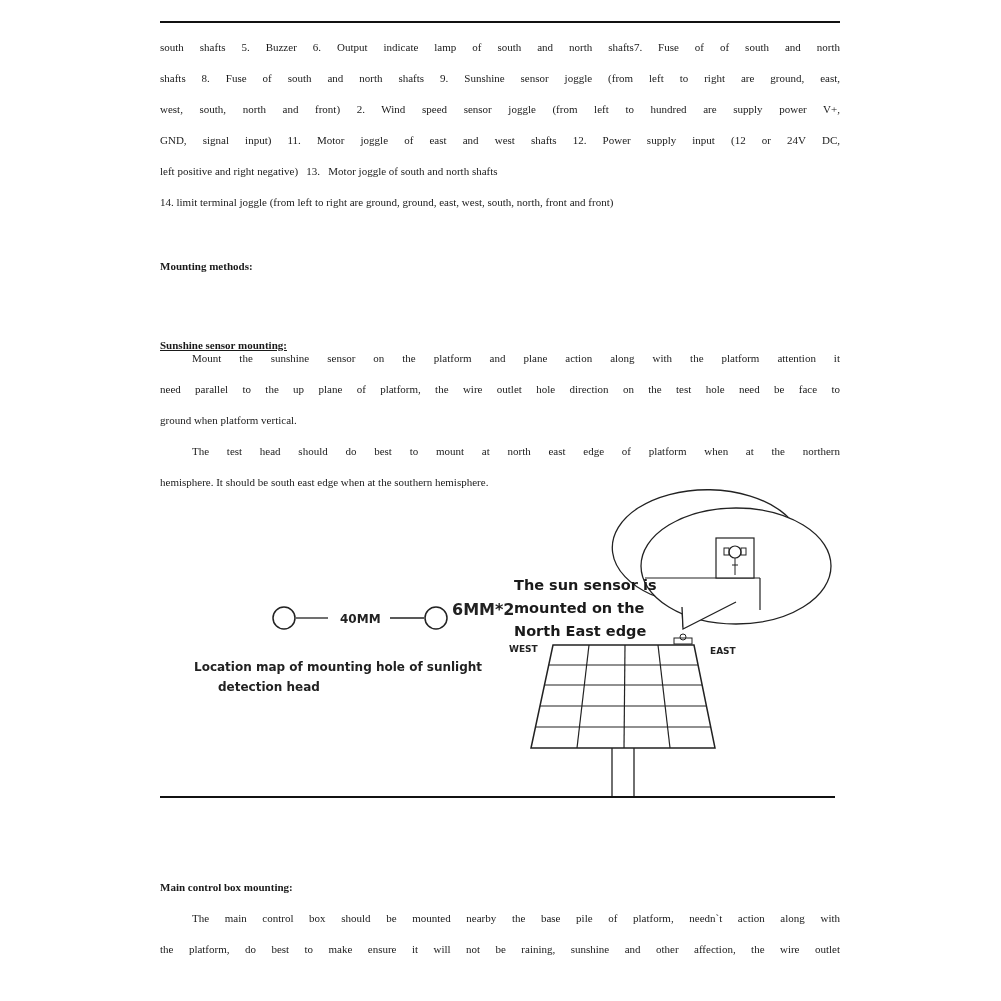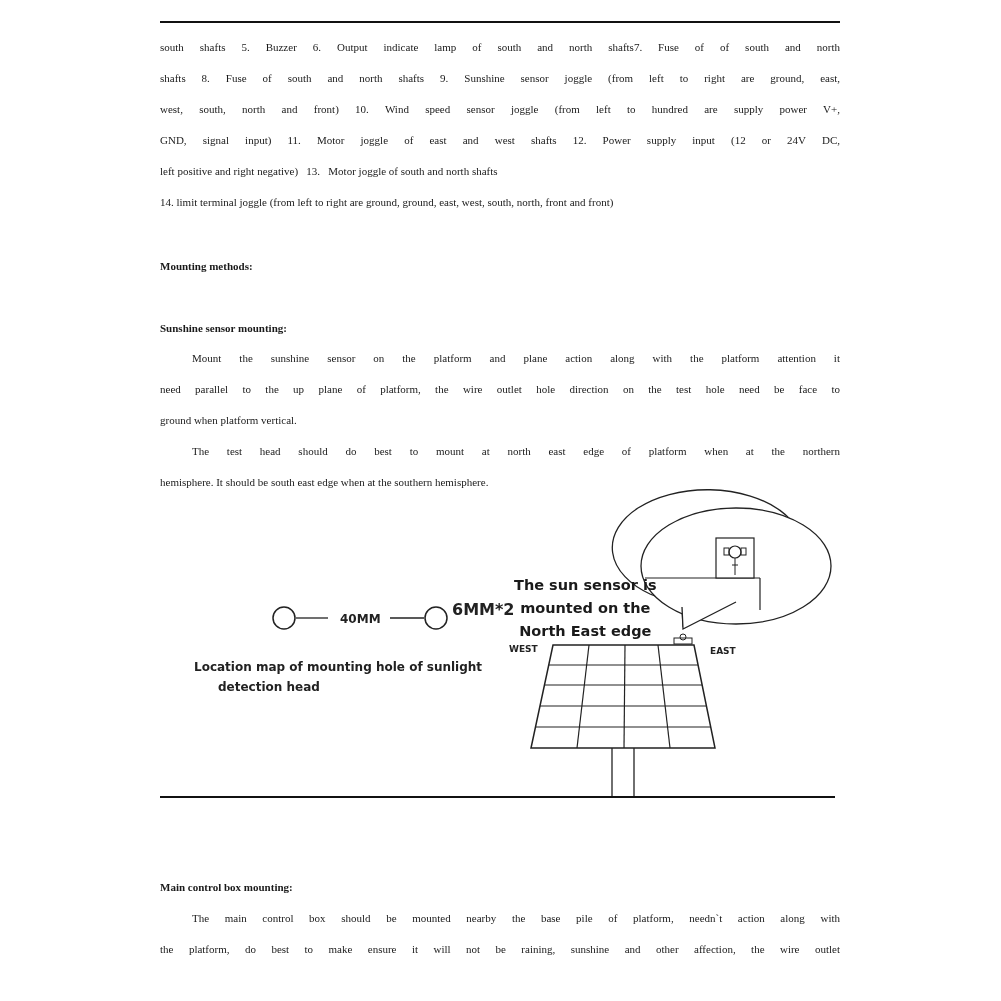--- a/index.html
+++ b/index.html
@@ -5,39 +5,39 @@
   html, body { margin:0; padding:0; background:#fff; }
   body { width:1001px; height:1001px; position:relative; overflow:hidden;
          font-family:"Liberation Serif", "DejaVu Serif", serif; color:#1a1a1a; }
   .rule { position:absolute; background:#111; height:2px; }
   .line { position:absolute; left:160px; width:680px; font-size:11px; white-space:nowrap; line-height:20px; }
   .just { text-align:justify; text-align-last:justify; }
   .bold { font-weight:bold; }
   .indent { left:192px; width:648px; }
   .sans { font-family:"DejaVu Sans", "Liberation Sans", sans-serif; font-weight:bold; }
   .dlabel { position:absolute; font-size:12px; color:#222; white-space:nowrap; }
-  .callout { position:absolute; left:514px; top:574px; font-size:14.5px; line-height:23px;text-align:center; }
+  .callout { position:absolute; left:514px; top:574px; font-size:14.5px; line-height:23px; }
   .callout div { white-space:nowrap; }
   svg { position:absolute; left:0; top:0; }
 </style>
 </head>
 <body>
 
 <div class="rule" style="left:160px; top:21px; width:680px;"></div>
 
 <div class="line just" style="top:37px;">south shafts 5. Buzzer   6. Output indicate lamp of south and north shafts7. Fuse of of south and north</div>
 <div class="line just" style="top:68px;">shafts    8. Fuse of south and north shafts   9. Sunshine sensor joggle (from left to right are ground, east,</div>
-<div class="line just" style="top:99px;">west, south, north and front)   10. Wind speed sensor joggle (from left to hundred are supply power V+,</div>
+<div class="line just" style="top:99px;">west, south, north and front)   2. Wind speed sensor joggle (from left to hundred are supply power V+,</div>
 <div class="line just" style="top:130px;">GND, signal input)   11. Motor joggle of east and west shafts   12. Power supply input (12 or 24V DC,</div>
 <div class="line" style="top:161px; white-space:pre;">left positive and right negative)   13.   Motor joggle of south and north shafts</div>
 <div class="line" style="top:192px;">14. limit terminal joggle (from left to right are ground, ground, east, west, south, north, front and front)</div>
 
 <div class="line bold" style="top:256px;">Mounting methods:</div>
 
-<div class="line bold" style="top:318px;">Sunshine sensor mounting:</div>
+<div class="line bold" style="top:335px;text-decoration:underline;">Sunshine sensor mounting:</div>
 <div class="line just indent" style="top:348px;">Mount the sunshine sensor on the platform and plane action along with the platform  attention it</div>
 <div class="line just" style="top:379px;">need parallel to the up plane of platform, the wire outlet hole direction on the test hole need be face to</div>
 <div class="line" style="top:410px;">ground when platform vertical.</div>
 <div class="line just indent" style="top:441px;">The test head should do best to mount at north  east edge  of platform when at the northern</div>
 <div class="line" style="top:472px;">hemisphere. It should be south east edge when at the southern hemisphere.</div>
 
 <svg width="1001" height="1001">
 
   <circle cx="284" cy="618" r="11" fill="none" stroke="#222" stroke-width="1.5"></circle>
   <line x1="296" y1="618" x2="328" y2="618" stroke="#222" stroke-width="1.3"></line>

